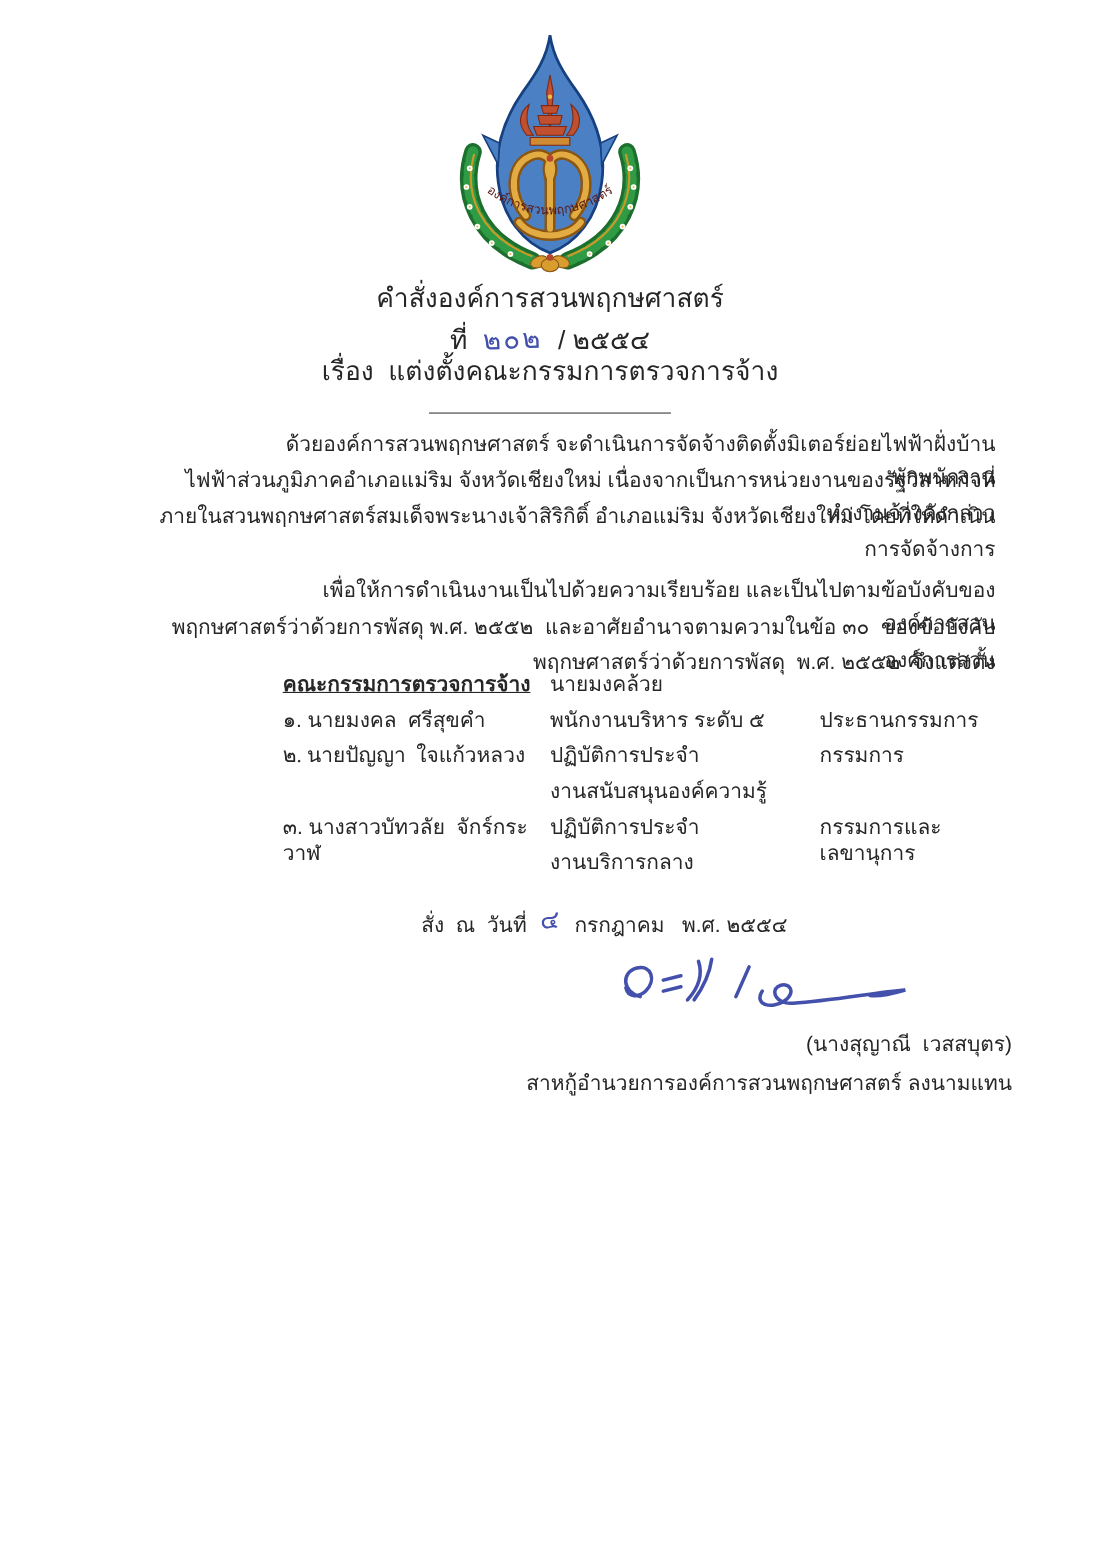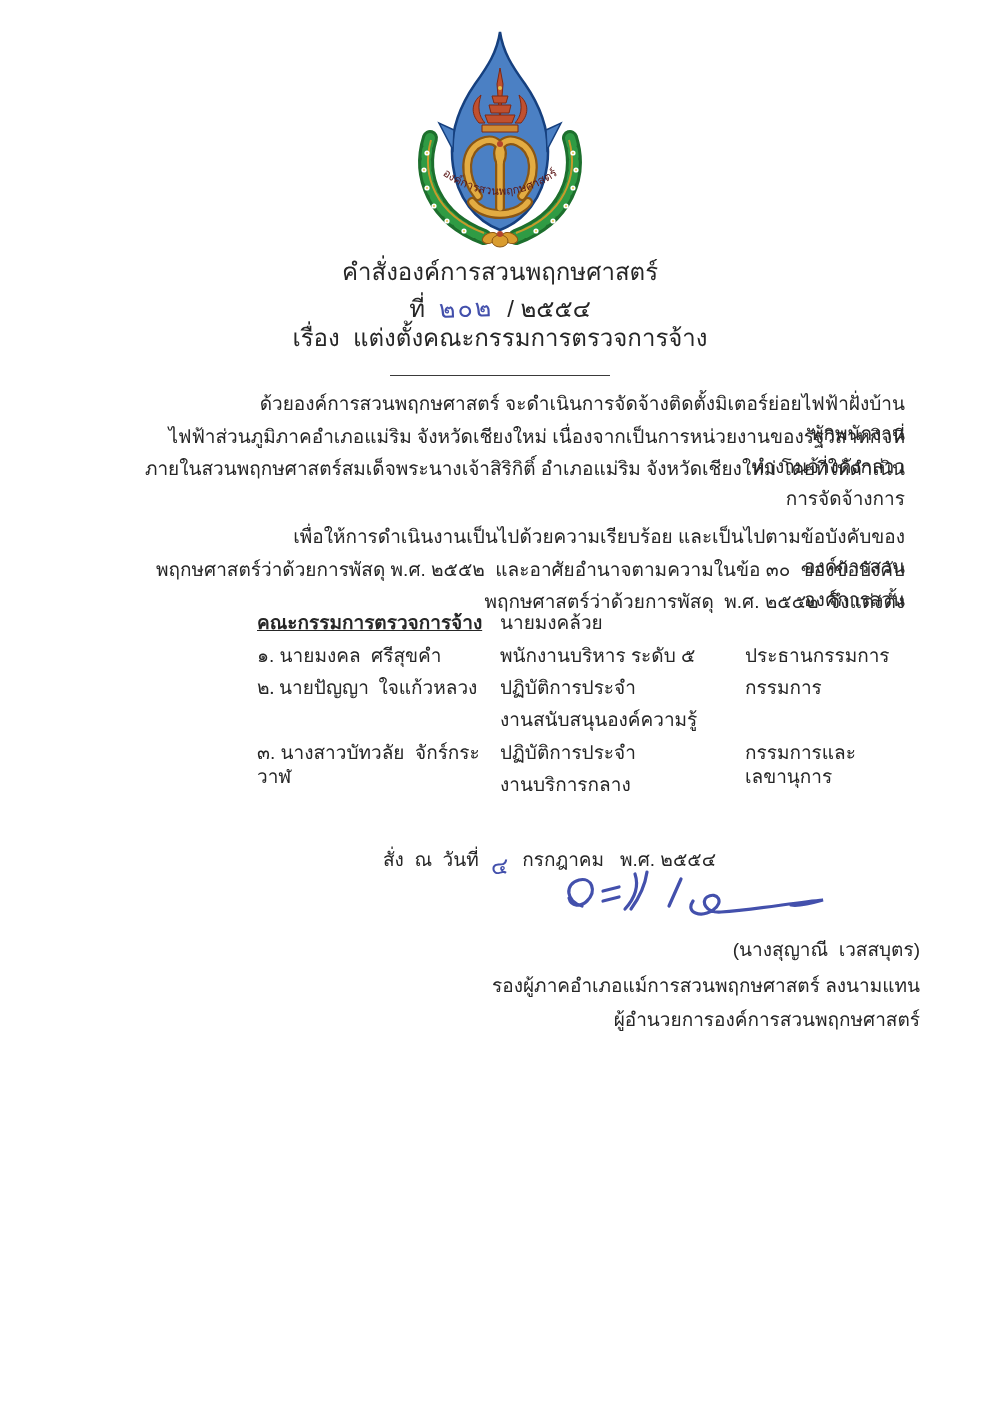--- a/index.html
+++ b/index.html
@@ -158,35 +158,34 @@
     <div class="abs t col-pos" style="top:708px;">งานสนับสนุนองค์ความรู้</div>
   </div>
 
   <div>
     <div class="abs t col-name" style="top:741px;">๓. นางสาวบัทวลัย  จักร์กระวาฬ</div>
     <div class="abs t col-pos" style="top:741px;">ปฏิบัติการประจำ</div>
     <div class="abs t col-role" style="top:741px;">กรรมการและเลขานุการ</div>
     <div class="abs t col-pos" style="top:773px;">งานบริการกลาง</div>
   </div>
 
-  <div class="abs" style="left:383px;top:818px;display:flex;align-items:flex-start;gap:12px;margin-top:30px;">
+  <div class="abs" style="left:383px;top:818px;display:flex;align-items:flex-end;gap:12px;">
     <span class="t">สั่ง  ณ  วันที่</span>
     <span class="hand" style="font-size:23px;">๔</span>
     <span class="t">กรกฎาคม   พ.ศ. ๒๕๕๔</span>
   </div>
 
   <svg class="sig-svg" width="290" height="72" viewBox="0 0 290 72">
     <g fill="none" stroke="#4350ac" stroke-width="3.2" stroke-linecap="round">
       <path d="M30,46 C14,42 12,24 27,20 C40,17 45,31 35,41 C29,47 19,47 17,38"></path>
       <path d="M51,31 L67,27"></path>
       <path d="M51,41 L67,37"></path>
       <path d="M83,14 C87,26 83,38 73,49"></path>
       <path d="M95,12 C93,26 87,38 79,49"></path>
       <path d="M117,46 L129,19"></path>
       <path d="M141,41 C133,53 149,58 161,50 C173,42 165,31 155,37 C149,41 153,53 169,52 C203,50 245,42 271,40 C257,44 245,46 239,45"></path>
     </g>
   </svg>
 
   <div class="abs t footer-center" style="top:938px;">(นางสุญาณี  เวสสบุตร)</div>
-  <div class="abs t footer-center" style="top:974px;">รองผู้ภาคอำเภอแม์การสวนพฤกษศาสตร์ ลงนามแทน</div>
-  <div class="abs t footer-center" style="top:1008px;">ผู้อำนวยการองค์การสวนพฤกษศาสตร์</div>
+  <div class="abs t footer-center" style="top:974px;">สาหกู้อำนวยการองค์การสวนพฤกษศาสตร์ ลงนามแทน</div>
 
 </div>
 
 </body></html>

